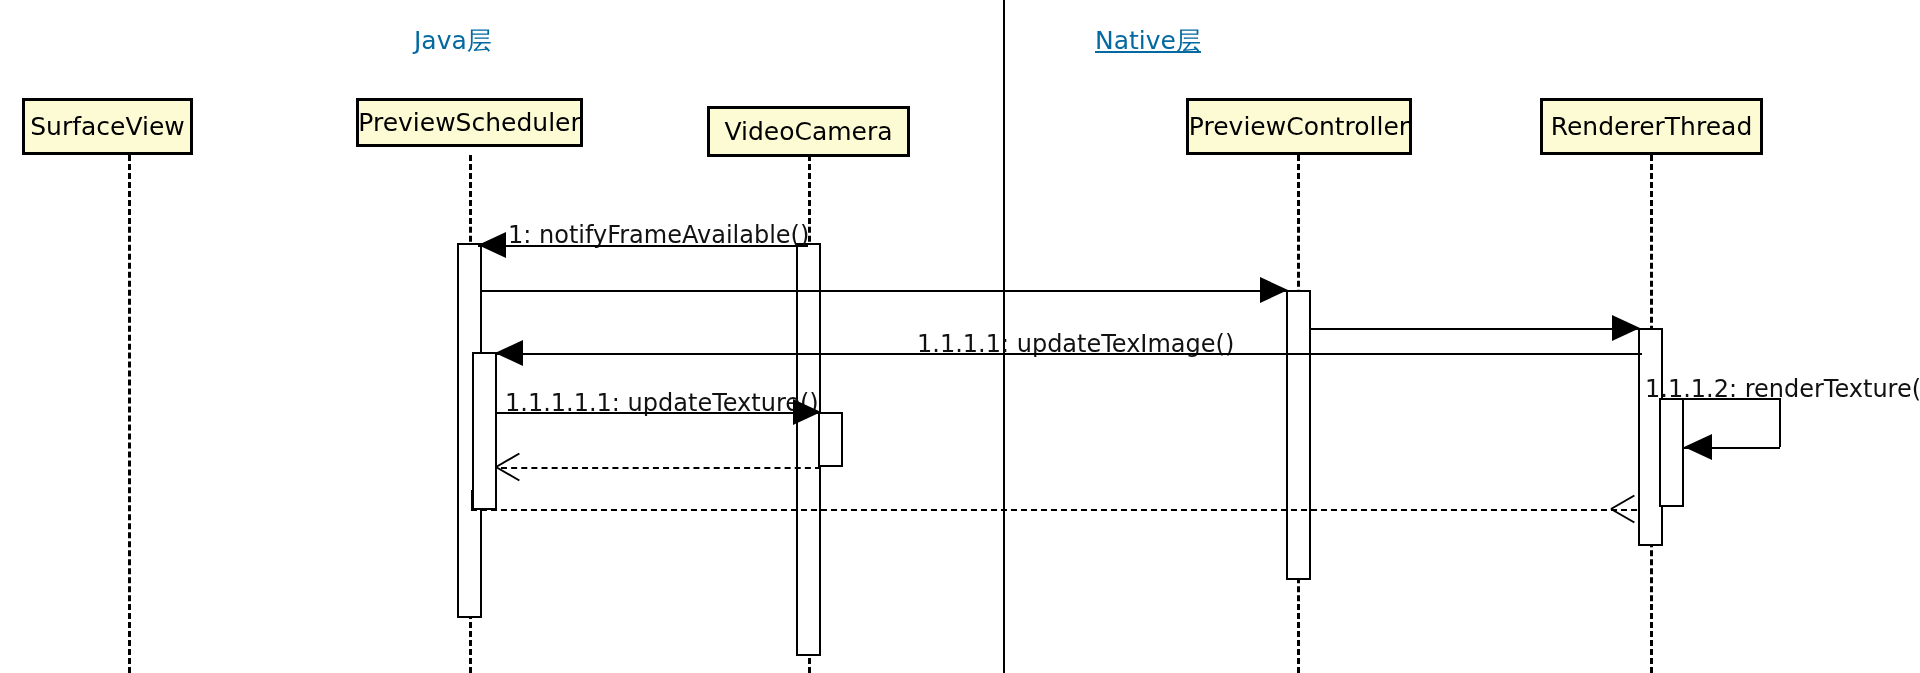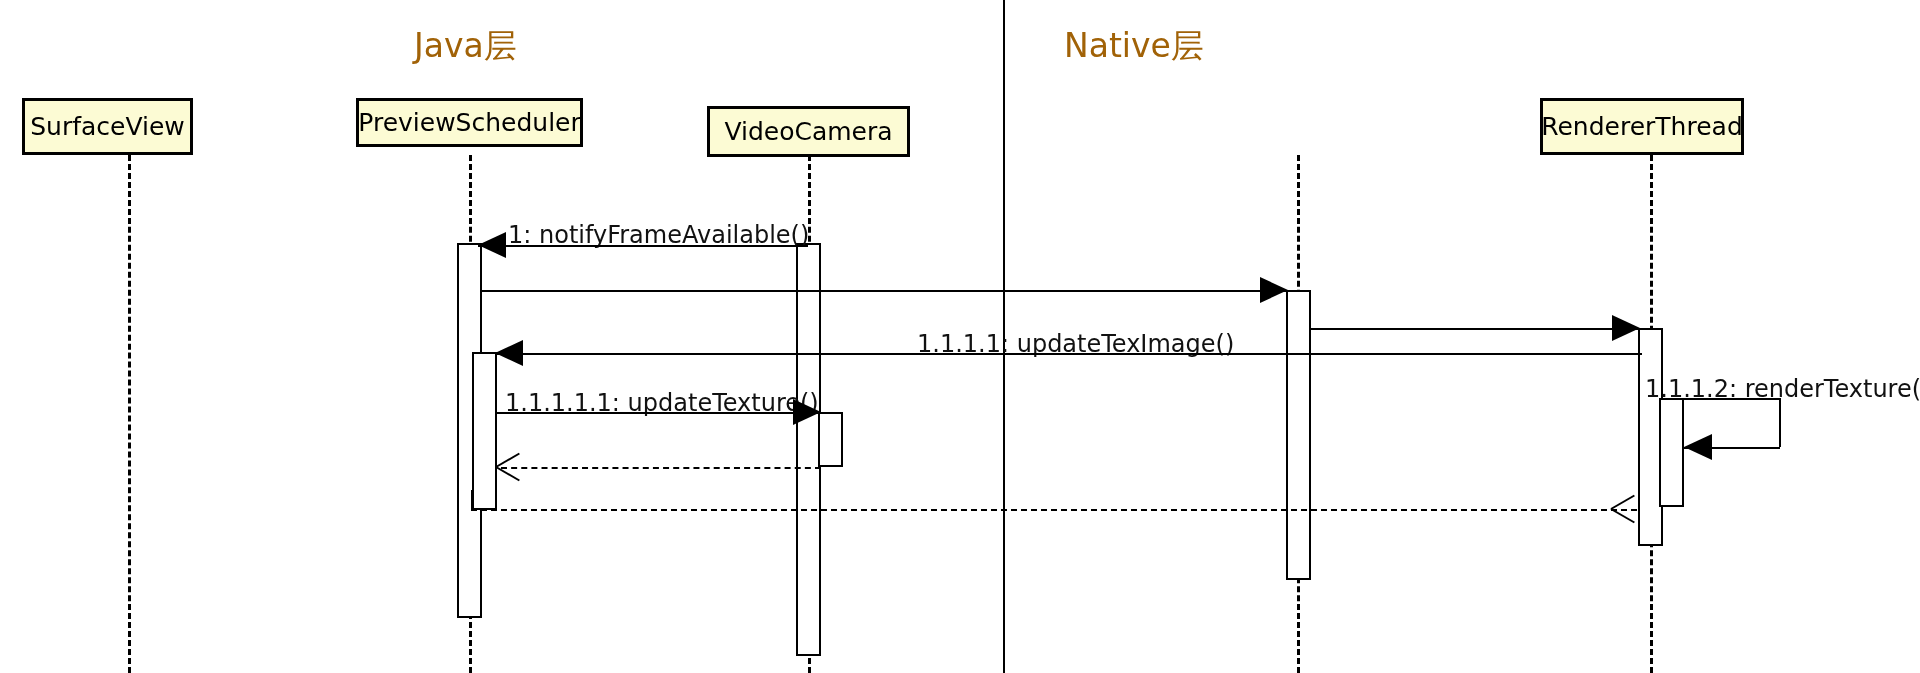--- a/index.html
+++ b/index.html
@@ -13,22 +13,22 @@
   #canvas {
     position: relative;
     width: 1920px;
     height: 673px;
     background: #ffffff;
     overflow: hidden;
   }
   
   .layer-label {
     position: absolute;
-    font-size: 33px;
-    color: #a16207;
+    font-size: 25px;
+    color: #0369a1;
     white-space: nowrap;
     letter-spacing: 0px;
   }
   
   .layer-divider {
     position: absolute;
     width: 0;
     border-left: 2px solid #000000;
   }
   
@@ -107,40 +107,43 @@
     color: #111111;
     white-space: nowrap;
   }
 </style>
 </head>
 <body>
 
 <div id="canvas">
 
   <div class="layer-label" style="left:414px; top:24px;">Java层</div>
-  <div class="layer-label" style="left:1064px; top:24px;">Native层</div>
+  <div class="layer-label" style="left:1095px; top:24px;text-decoration:underline;">Native层</div>
 
   <div class="layer-divider" style="left:1003px; top:0px; height:673px;"></div>
 
   <div class="lifeline" style="left:128px;  top:155px; height:518px;"></div>
   <div class="lifeline" style="left:469px;  top:155px; height:518px;"></div>
   <div class="lifeline" style="left:808px;  top:155px; height:518px;"></div>
   <div class="lifeline" style="left:1297px; top:155px; height:518px;"></div>
   <div class="lifeline" style="left:1650px; top:155px; height:518px;"></div>
 
   <div class="lifeline-box" style="left:22px;   top:98px; width:171px; height:57px;">
     <span>SurfaceView</span>
   </div>
   <div class="lifeline-box" style="left:356px;  top:98px; width:227px; height:49px;">
     <span>PreviewScheduler</span>
   </div>
   <div class="lifeline-box" style="left:707px;  top:106px; width:203px; height:51px;">
     <span>VideoCamera</span>
   </div>
-  <div class="lifeline-box" style="left:1540px; top:98px; width:204px; height:57px;">
+  <div class="lifeline-box" style="left:1186px; top:98px; width:226px; height:57px;">
+    <span>PreviewController</span>
+  </div>
+  <div class="lifeline-box" style="left:1540px; top:98px; width:223px; height:57px;">
     <span>RendererThread</span>
   </div>
 
   <div class="activation" style="left:457px; top:243px; width:25px; height:375px;"></div>
 
   <div class="activation" style="left:472px; top:352px; width:25px; height:158px;"></div>
 
   <div class="activation" style="left:796px; top:243px; width:25px; height:413px;"></div>
 
   <div class="activation" style="left:818px; top:412px; width:25px; height:55px;"></div>

